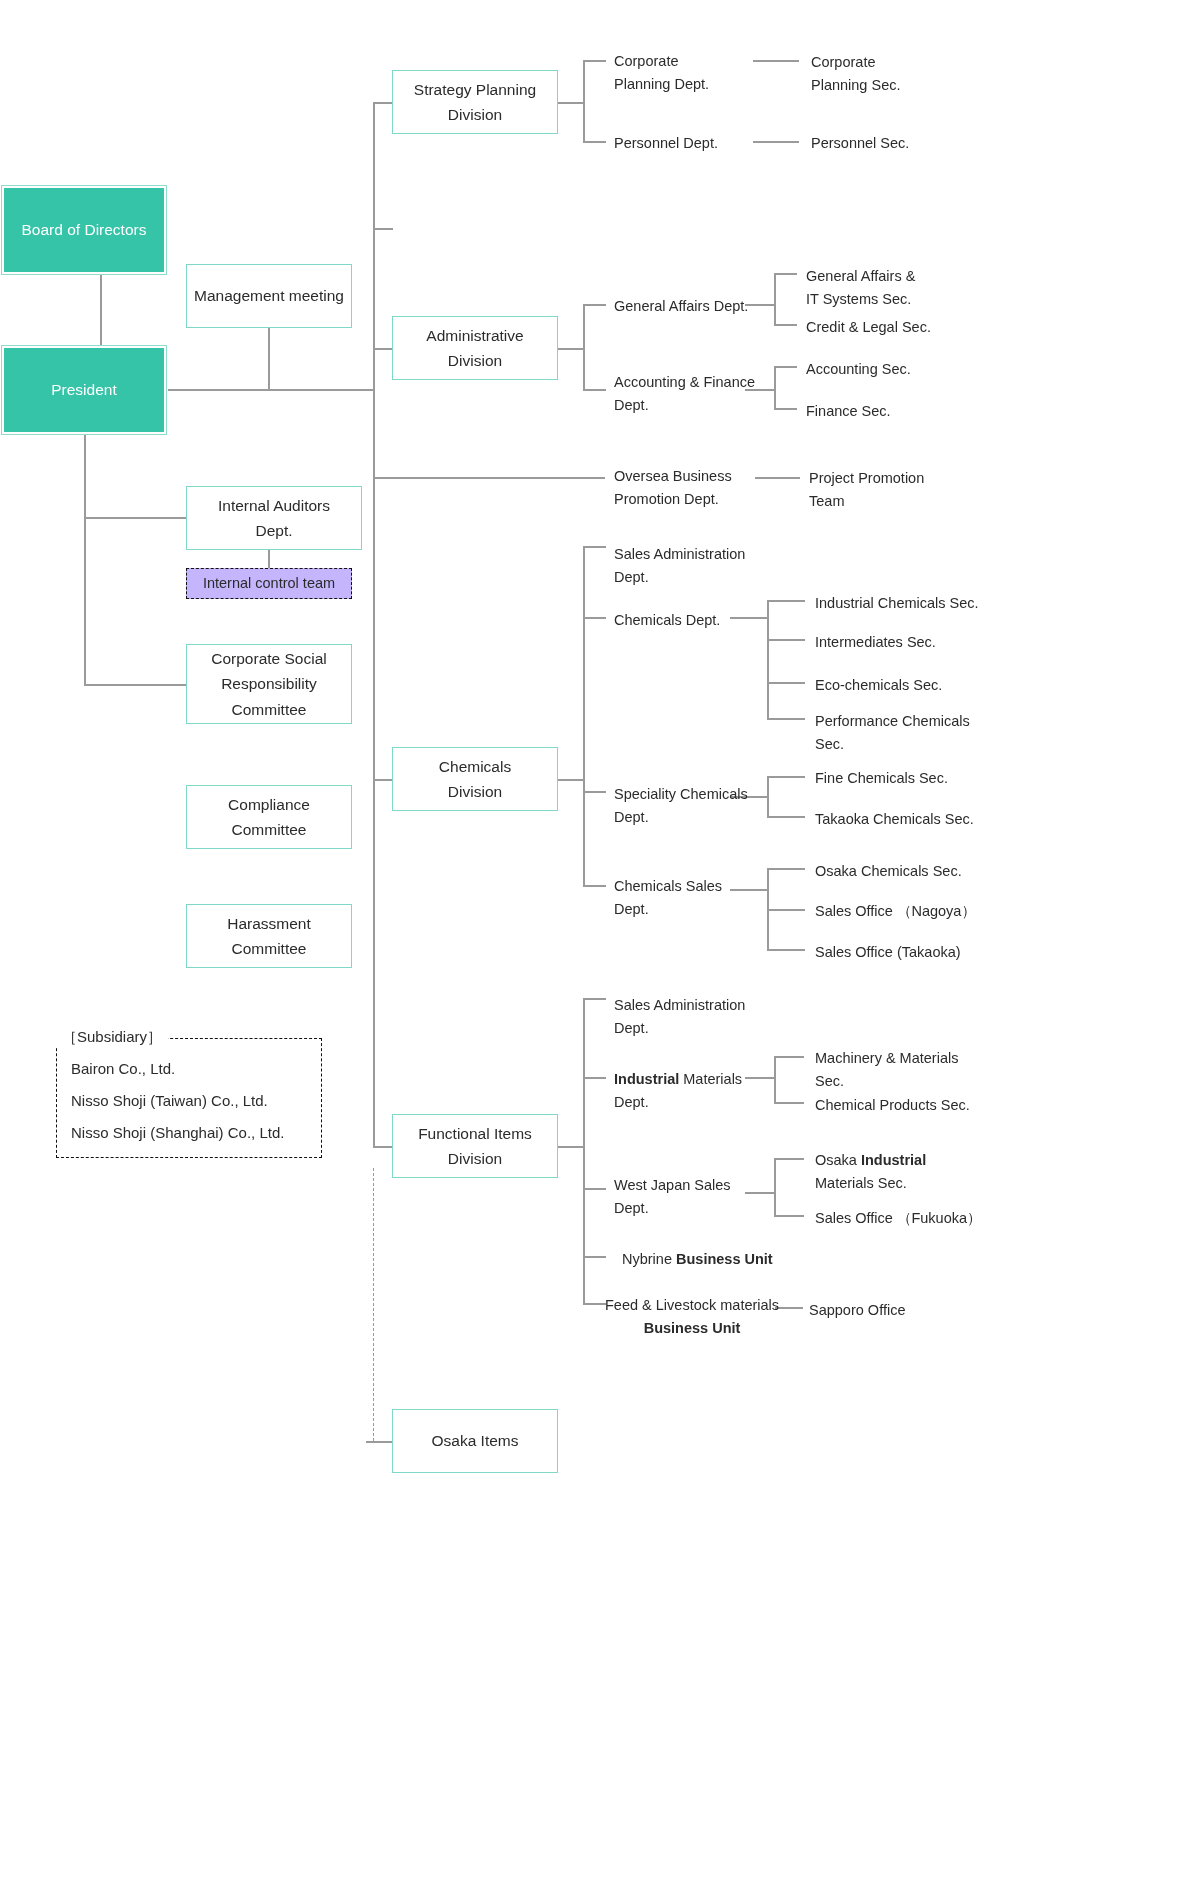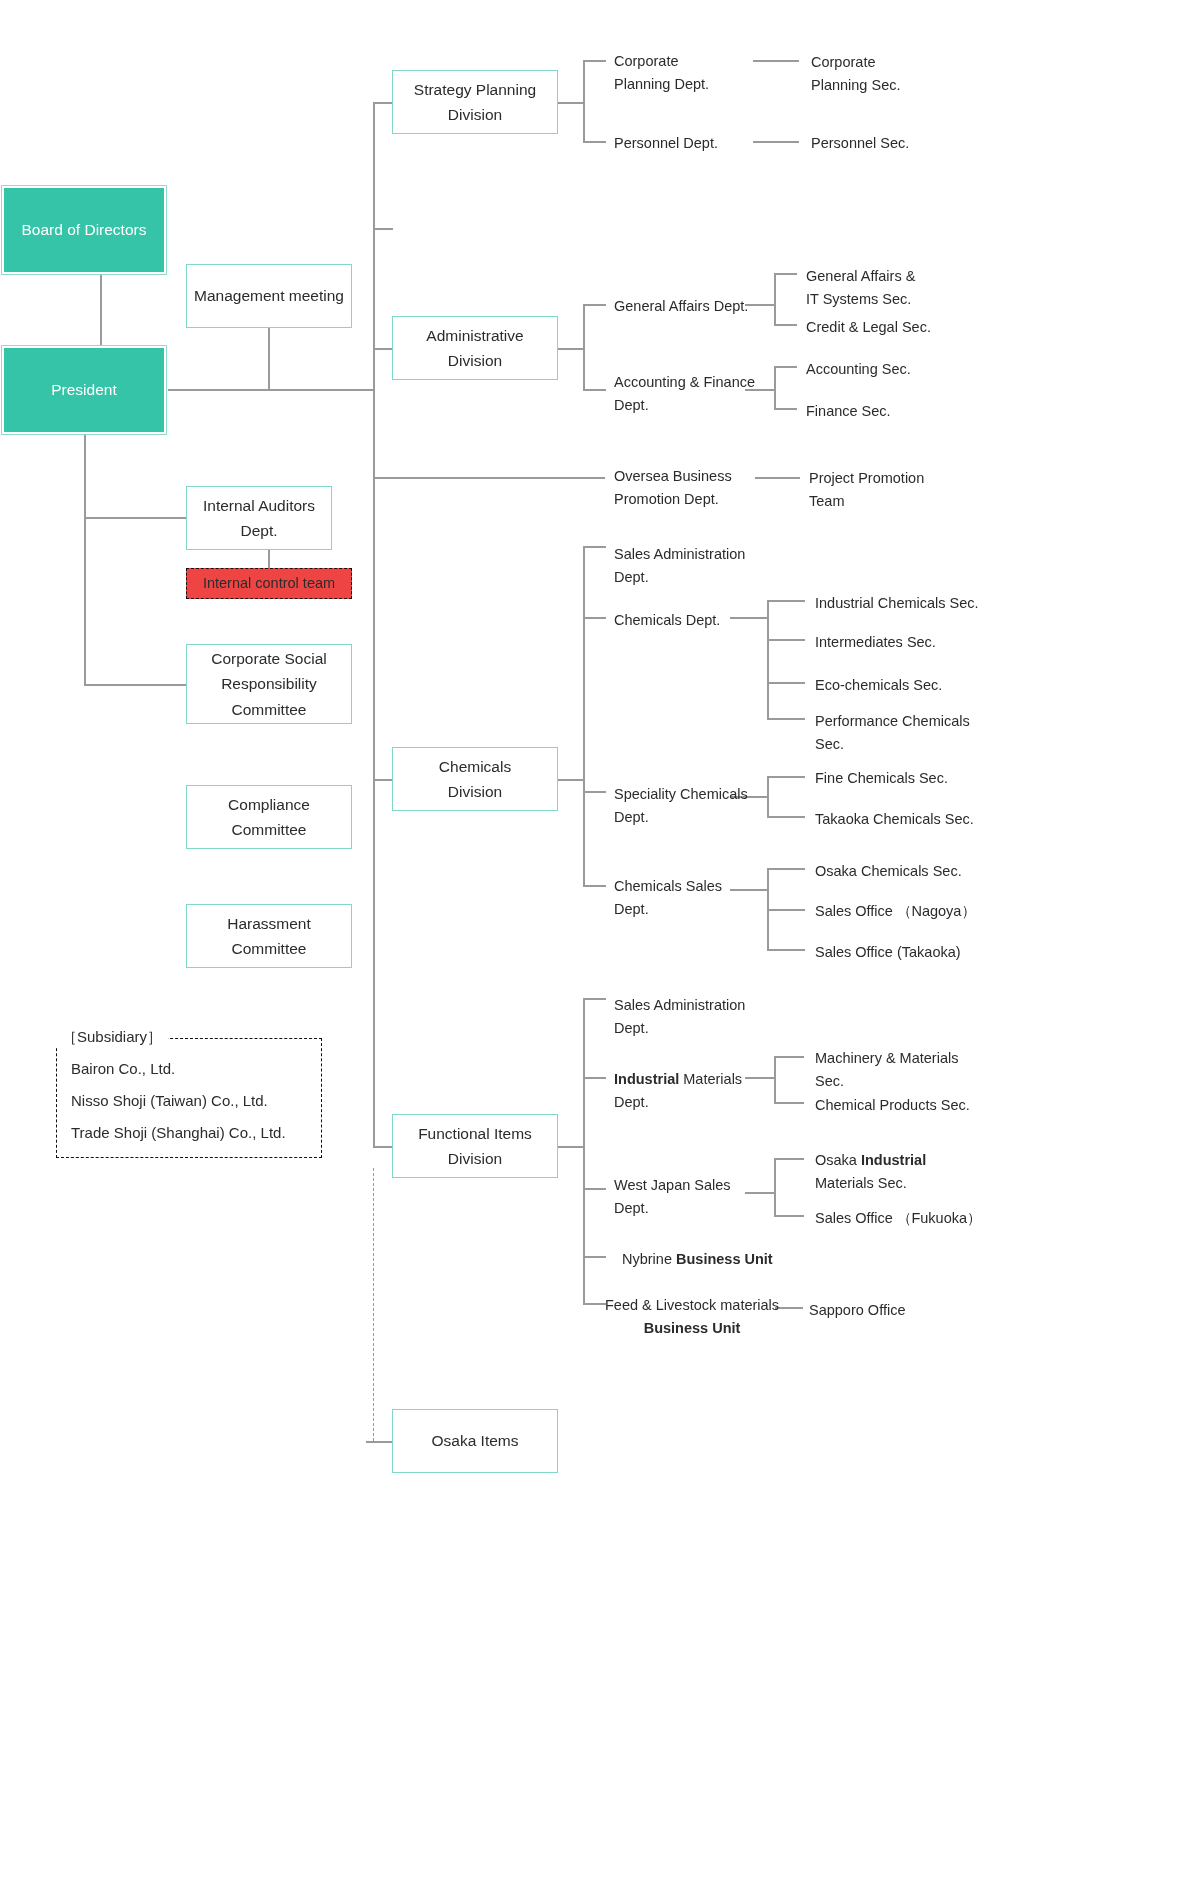--- a/index.html
+++ b/index.html
@@ -32,21 +32,21 @@
     color:#ffffff;
     font-size:15.5px;
   }
   .node.outline{
     background:#ffffff;
     border:1px solid #7fd9c6;
     color:#2b2b2b;
     font-size:15.5px;
   }
   .node.dashed{
-    background:#ef4444;
+    background:#c4b5fd;
     border:1.5px dashed #111111;
     color:#2b2b2b;
     font-size:14.5px;
   }
   .node.subsidiary{
     background:#ffffff;
     border:1.5px dashed #111111;
     display:block;
     text-align:left;
     font-size:15px;
@@ -187,21 +187,21 @@
   </div>
 
   <div class="node solid" style="left:2px;top:346px;width:164px;height:88px;">
     <span>President</span>
   </div>
 
   <div class="node outline" style="left:186px;top:264px;width:166px;height:64px;">
     <span>Management meeting</span>
   </div>
 
-  <div class="node outline" style="left:186px;top:486px;width:146px;height:64px;white-space:pre-line;text-align:center;">
+  <div class="node outline" style="left:186px;top:486px;width:176px;height:64px;white-space:pre-line;text-align:center;">
     <span>Internal Auditors
 Dept.</span>
   </div>
 
   <div class="node dashed" style="left:186px;top:568px;width:166px;height:31px;">
     <span>Internal control team</span>
   </div>
 
   <div class="node outline" style="left:186px;top:644px;width:166px;height:80px;white-space:pre-line;">
     <span>Corporate Social
@@ -216,21 +216,21 @@
 
   <div class="node outline" style="left:186px;top:904px;width:166px;height:64px;white-space:pre-line;">
     <span>Harassment
 Committee</span>
   </div>
 
   <div class="sub-title">［Subsidiary］</div>
   <div class="node subsidiary" style="left:56px;top:1038px;width:266px;height:120px;">
     <div class="sub-line">Bairon Co., Ltd.</div>
     <div class="sub-line">Nisso Shoji (Taiwan) Co., Ltd.</div>
-    <div class="sub-line">Trade Shoji (Shanghai) Co., Ltd.</div>
+    <div class="sub-line">Nisso Shoji (Shanghai) Co., Ltd.</div>
   </div>
 
   <div class="node outline" style="left:392px;top:70px;width:166px;height:64px;white-space:pre-line;">
     <span>Strategy  Planning
 Division</span>
   </div>
 
 
   <div class="node outline" style="left:392px;top:316px;width:166px;height:64px;white-space:pre-line;">
     <span>Administrative

